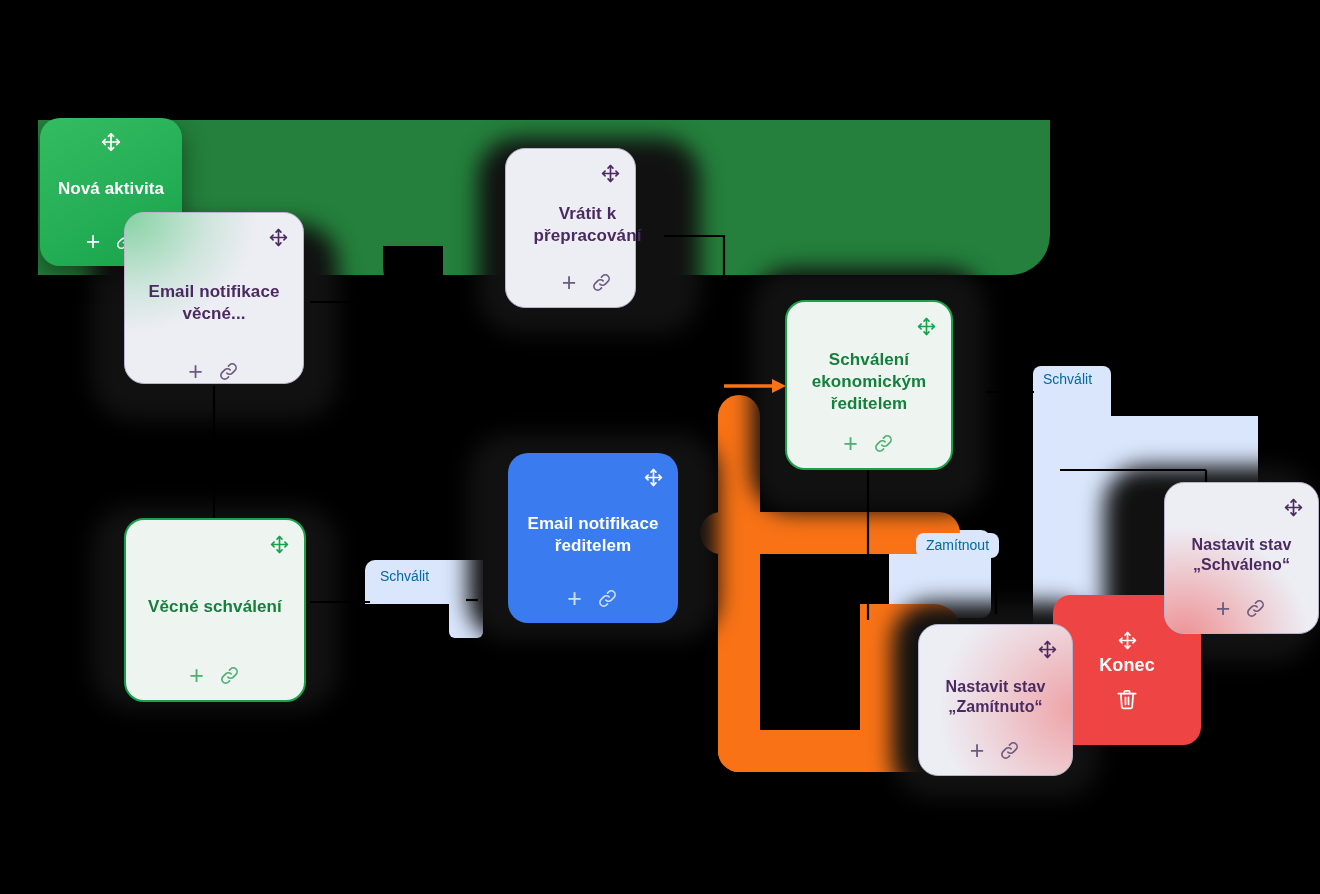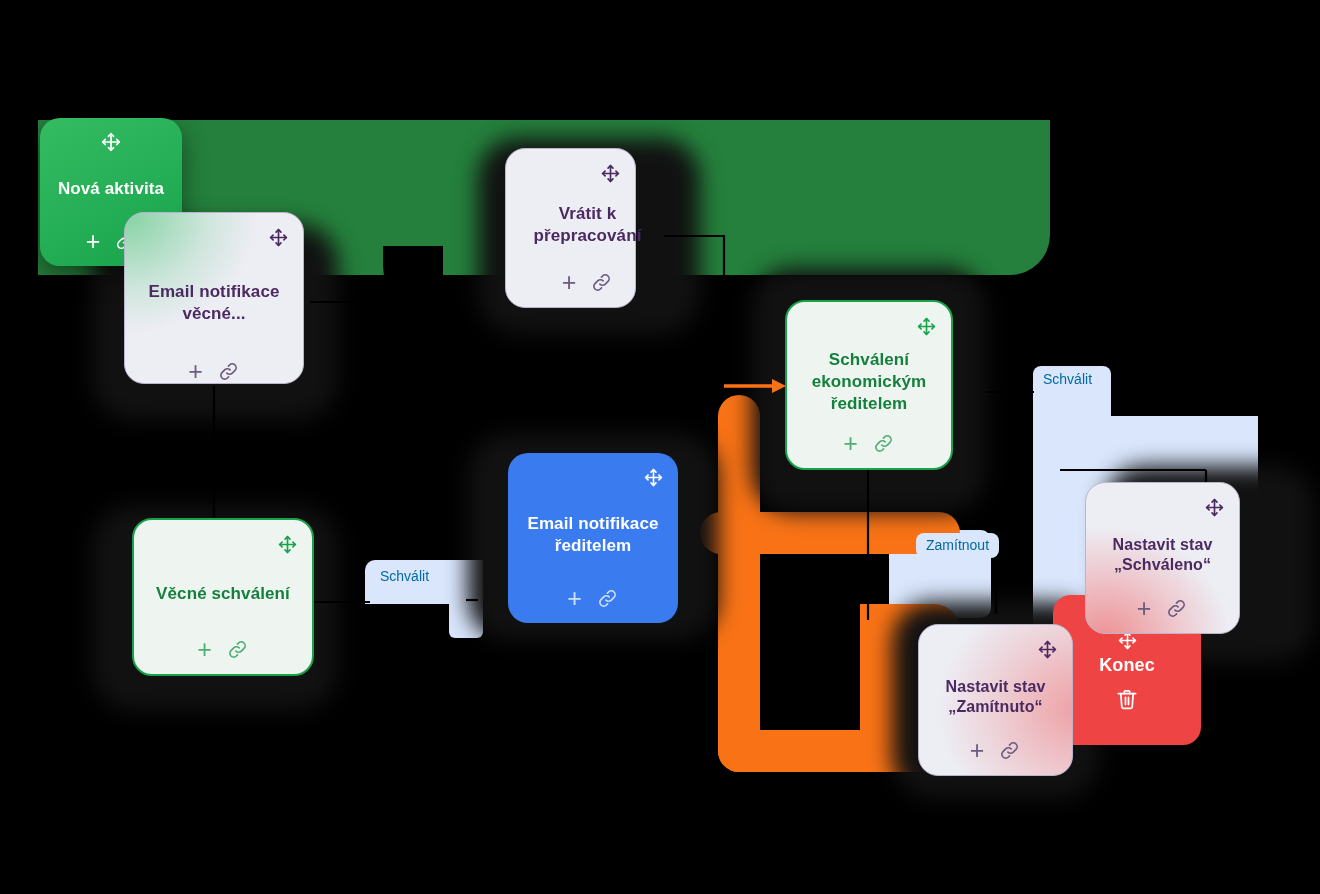--- a/index.html
+++ b/index.html
@@ -192,21 +192,21 @@
     <div class="title">Vrátit k přepracování</div>
     <div class="actions">
       <span class="plus" style="color:#6b5b7e;">+</span>
       <svg class="icon" width="23" height="23" viewBox="0 0 24 24" fill="none" stroke="#6b5b7e" stroke-width="1.7" stroke-linecap="round">
         <path d="M10.3 13.7a4 4 0 0 0 5.66 0l2.83-2.83a4 4 0 0 0-5.66-5.66l-1.2 1.2"></path>
         <path d="M13.7 10.3a4 4 0 0 0-5.66 0l-2.83 2.83a4 4 0 1 0 5.66 5.66l1.2-1.2"></path>
       </svg>
     </div>
   </div>
 
-  <div class="node approve" style="left:132px;top:518px;width:182px;height:158px;">
+  <div class="node approve" style="left:124px;top:518px;width:182px;height:184px;">
     <div class="drag">
       <svg class="icon" width="21" height="21" viewBox="0 0 24 24" fill="none" stroke="#16A34A" stroke-width="1.9" stroke-linecap="round" stroke-linejoin="round">
         <path d="M12 3 L12 21 M3 12 L21 12"></path>
         <path d="M12 3 L9.2 5.8 M12 3 L14.8 5.8 M12 21 L9.2 18.2 M12 21 L14.8 18.2 M3 12 L5.8 9.2 M3 12 L5.8 14.8 M21 12 L18.2 9.2 M21 12 L18.2 14.8"></path>
       </svg>
     </div>
     <div class="title">Věcné schválení</div>
     <div class="actions">
       <span class="plus" style="color:#4FAE72;">+</span>
       <svg class="icon" width="23" height="23" viewBox="0 0 24 24" fill="none" stroke="#4FAE72" stroke-width="1.7" stroke-linecap="round">
@@ -278,21 +278,21 @@
     <div class="title" style="font-size:16px;">Nastavit stav „Zamítnuto“</div>
     <div class="actions">
       <span class="plus" style="color:#6b5b7e;">+</span>
       <svg class="icon" width="23" height="23" viewBox="0 0 24 24" fill="none" stroke="#6b5b7e" stroke-width="1.7" stroke-linecap="round">
         <path d="M10.3 13.7a4 4 0 0 0 5.66 0l2.83-2.83a4 4 0 0 0-5.66-5.66l-1.2 1.2"></path>
         <path d="M13.7 10.3a4 4 0 0 0-5.66 0l-2.83 2.83a4 4 0 1 0 5.66 5.66l1.2-1.2"></path>
       </svg>
     </div>
   </div>
 
-  <div class="node plain tintred" style="left:1085px;top:482px;width:155px;height:152px;">
+  <div class="node plain tintred" style="left:1164px;top:482px;width:155px;height:152px;">
     <div class="drag">
       <svg class="icon" width="21" height="21" viewBox="0 0 24 24" fill="none" stroke="#4B2A62" stroke-width="1.9" stroke-linecap="round" stroke-linejoin="round">
         <path d="M12 3 L12 21 M3 12 L21 12"></path>
         <path d="M12 3 L9.2 5.8 M12 3 L14.8 5.8 M12 21 L9.2 18.2 M12 21 L14.8 18.2 M3 12 L5.8 9.2 M3 12 L5.8 14.8 M21 12 L18.2 9.2 M21 12 L18.2 14.8"></path>
       </svg>
     </div>
     <div class="title" style="font-size:16px;">Nastavit stav „Schváleno“</div>
     <div class="actions">
       <span class="plus" style="color:#6b5b7e;">+</span>
       <svg class="icon" width="23" height="23" viewBox="0 0 24 24" fill="none" stroke="#6b5b7e" stroke-width="1.7" stroke-linecap="round">

